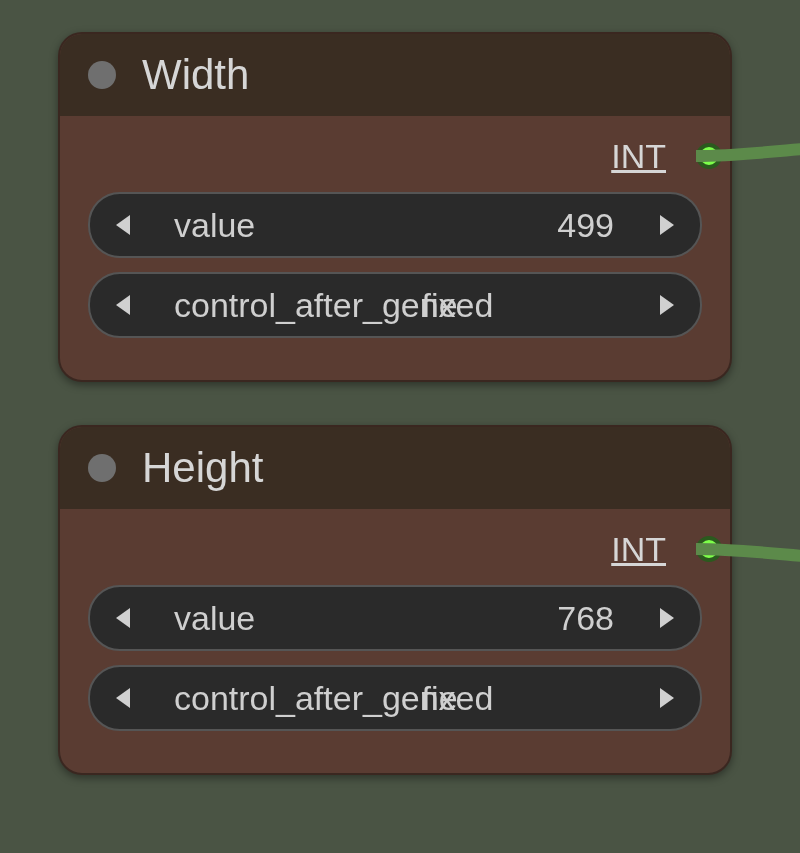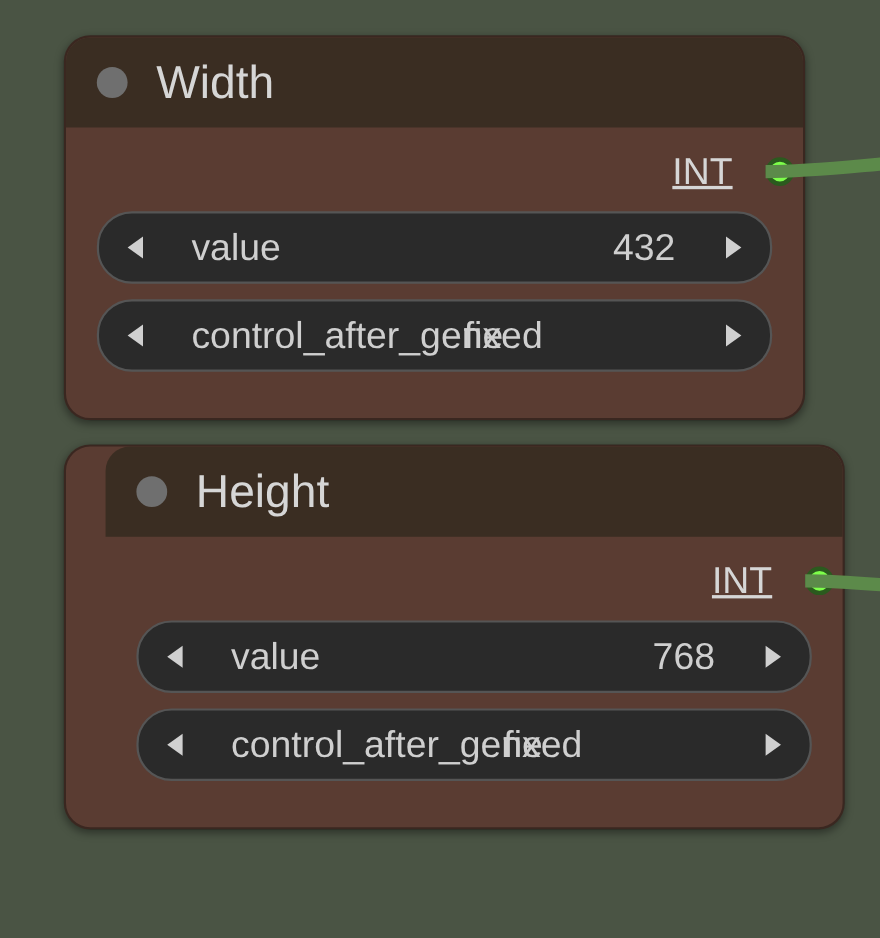--- a/index.html
+++ b/index.html
@@ -158,21 +158,21 @@
       </div>
 
       <div class="field">
         <span class="arrow">
           <svg width="20" height="24" viewBox="0 0 20 24">
               <polygon points="16,2 16,22 2,12" fill="#d0d0d0"></polygon>
             </svg>
         </span>
         <span class="label">value</span>
         <span class="spacer"></span>
-        <span class="value">432</span>
+        <span class="value">499</span>
         <span class="arrow">
           <svg width="20" height="24" viewBox="0 0 20 24">
               <polygon points="4,2 4,22 18,12" fill="#d0d0d0"></polygon>
             </svg>
         </span>
       </div>
 
       <div class="field">
         <span class="arrow">
           <svg width="20" height="24" viewBox="0 0 20 24">
@@ -184,21 +184,21 @@
         <span class="spacer"></span>
         <span class="arrow">
           <svg width="20" height="24" viewBox="0 0 20 24">
               <polygon points="4,2 4,22 18,12" fill="#d0d0d0"></polygon>
             </svg>
         </span>
       </div>
     </div>
   </div>
 
-  <div class="node" style="left:58px; top:404px;padding-left:36px;">
+  <div class="node" style="left:58px; top:425px;">
     <div class="node-header">
       <div class="collapse-dot"></div>
       <span>Height</span>
     </div>
     <div class="node-body">
       <div class="out-row">
         <span class="out-label">INT</span>
         <div class="out-dot"></div>
         <svg class="wire" viewBox="0 0 180 34">
           <path d="M0,17 C60,17 120,28 180,28"></path>

